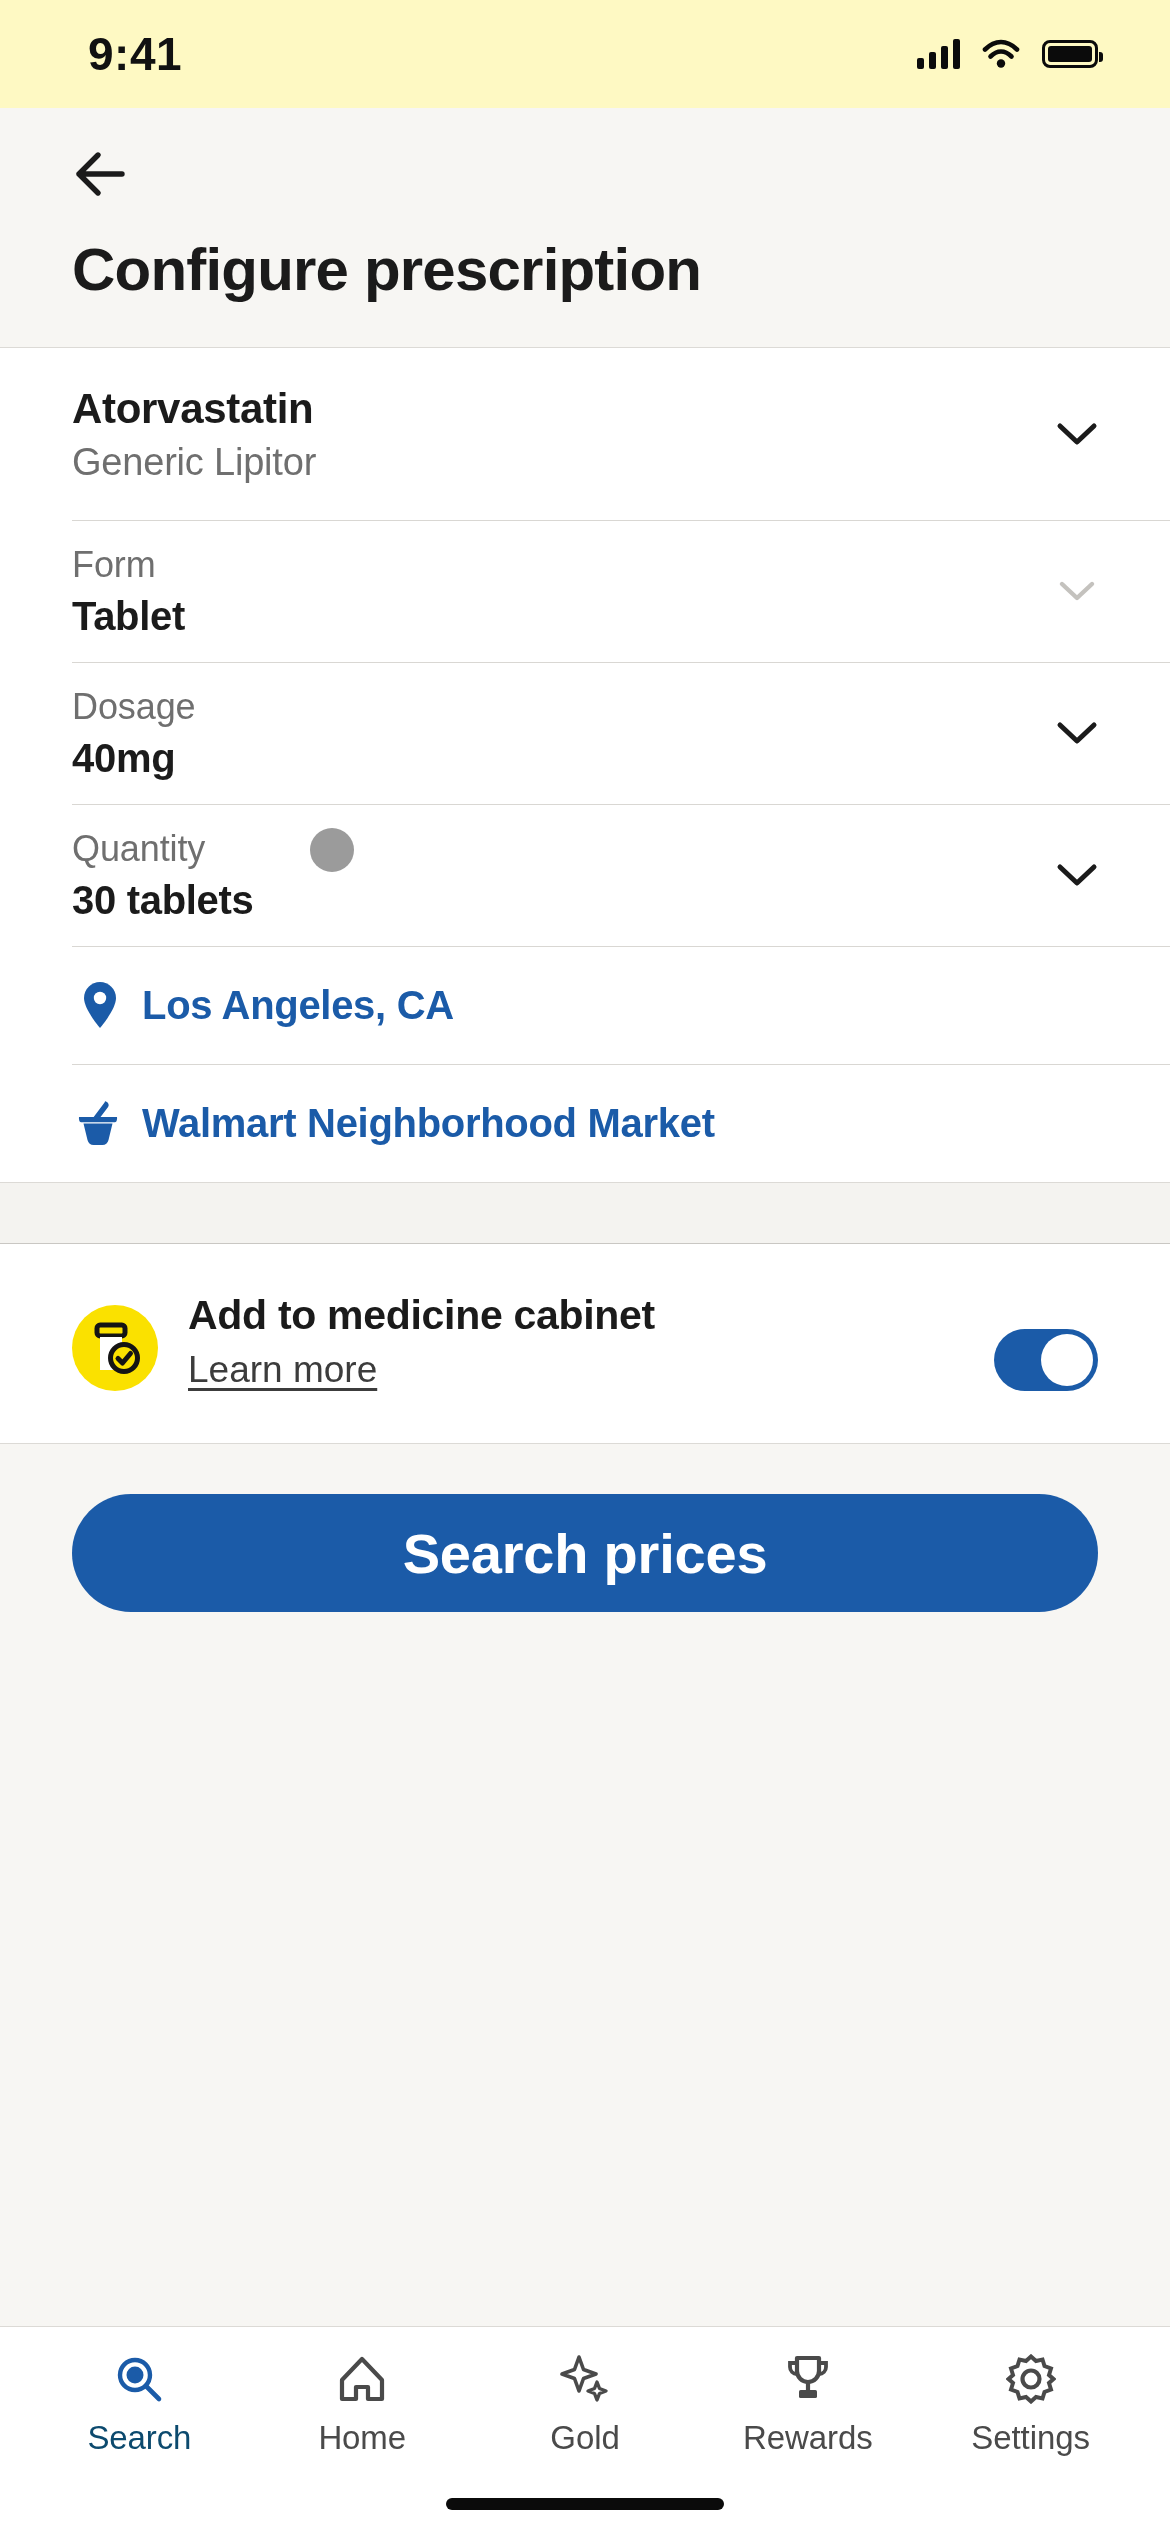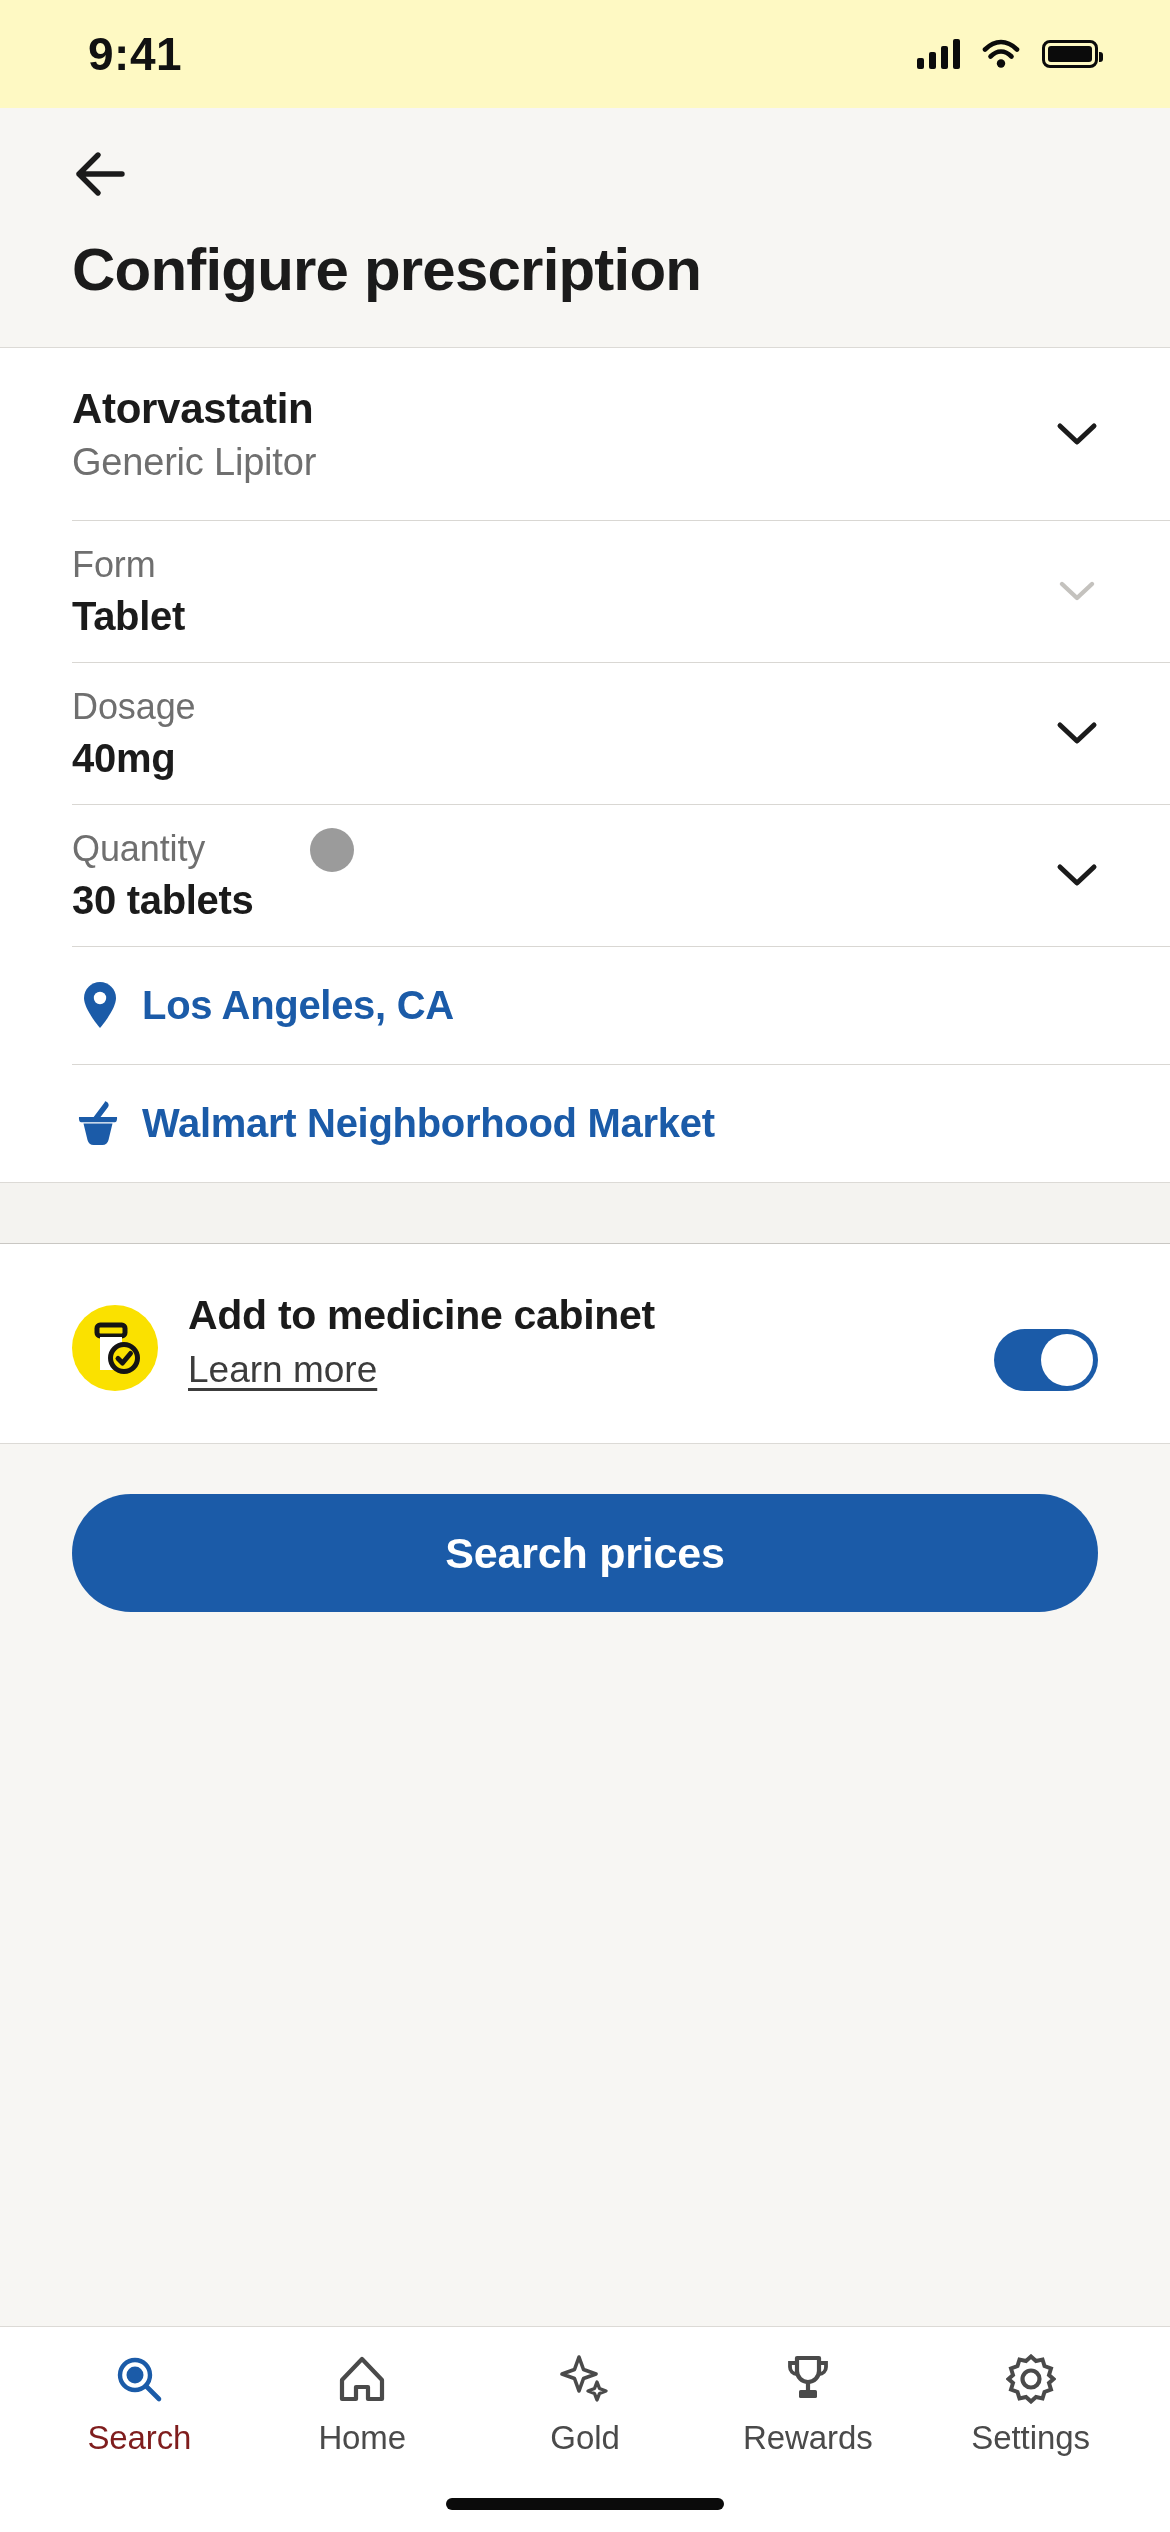--- a/index.html
+++ b/index.html
@@ -152,40 +152,40 @@
     background:#F7F6F3;
     padding:50px 72px 52px 72px;
     flex:1 1 auto;
     display:flex; align-items:flex-start;
   }
   .cta {
     width:100%; height:118px;
     border-radius:59px; border:none;
     background:#1B5BA8; color:#FFFFFF;
     font-family:"Liberation Sans", sans-serif;
-    font-size:43px; font-weight:700; letter-spacing:-0.2px;
+    font-size:56px; font-weight:700; letter-spacing:-0.2px;
     cursor:pointer;
   }
 
   
   .tabbar {
     flex:0 0 auto;
     background:#FFFFFF;
     border-top:1px solid #DCDAD6;
     display:flex; align-items:flex-start;
     padding:26px 28px 0 28px;
     height:150px;
   }
   .tab {
     flex:1 1 0; display:flex; flex-direction:column;
     align-items:center; gap:14px; cursor:pointer;
   }
   .tab .ticon { height:52px; display:flex; align-items:center; justify-content:center; }
   .tab .tlabel { font-size:33px; font-weight:400; color:#4A4A4A; letter-spacing:-0.1px; }
-  .tab.active .tlabel { color:#7f1d1d; font-weight:400; }
+  .tab.active .tlabel { color:#0c4a6e; font-weight:400; }
 
   .homebar-wrap {
     flex:0 0 auto; background:#FFFFFF;
     height:56px; display:flex; align-items:center; justify-content:center;
   }
   .homebar { width:278px; height:12px; border-radius:6px; background:#0B0B0B; }
 </style>
 </head>
 <body>
 

